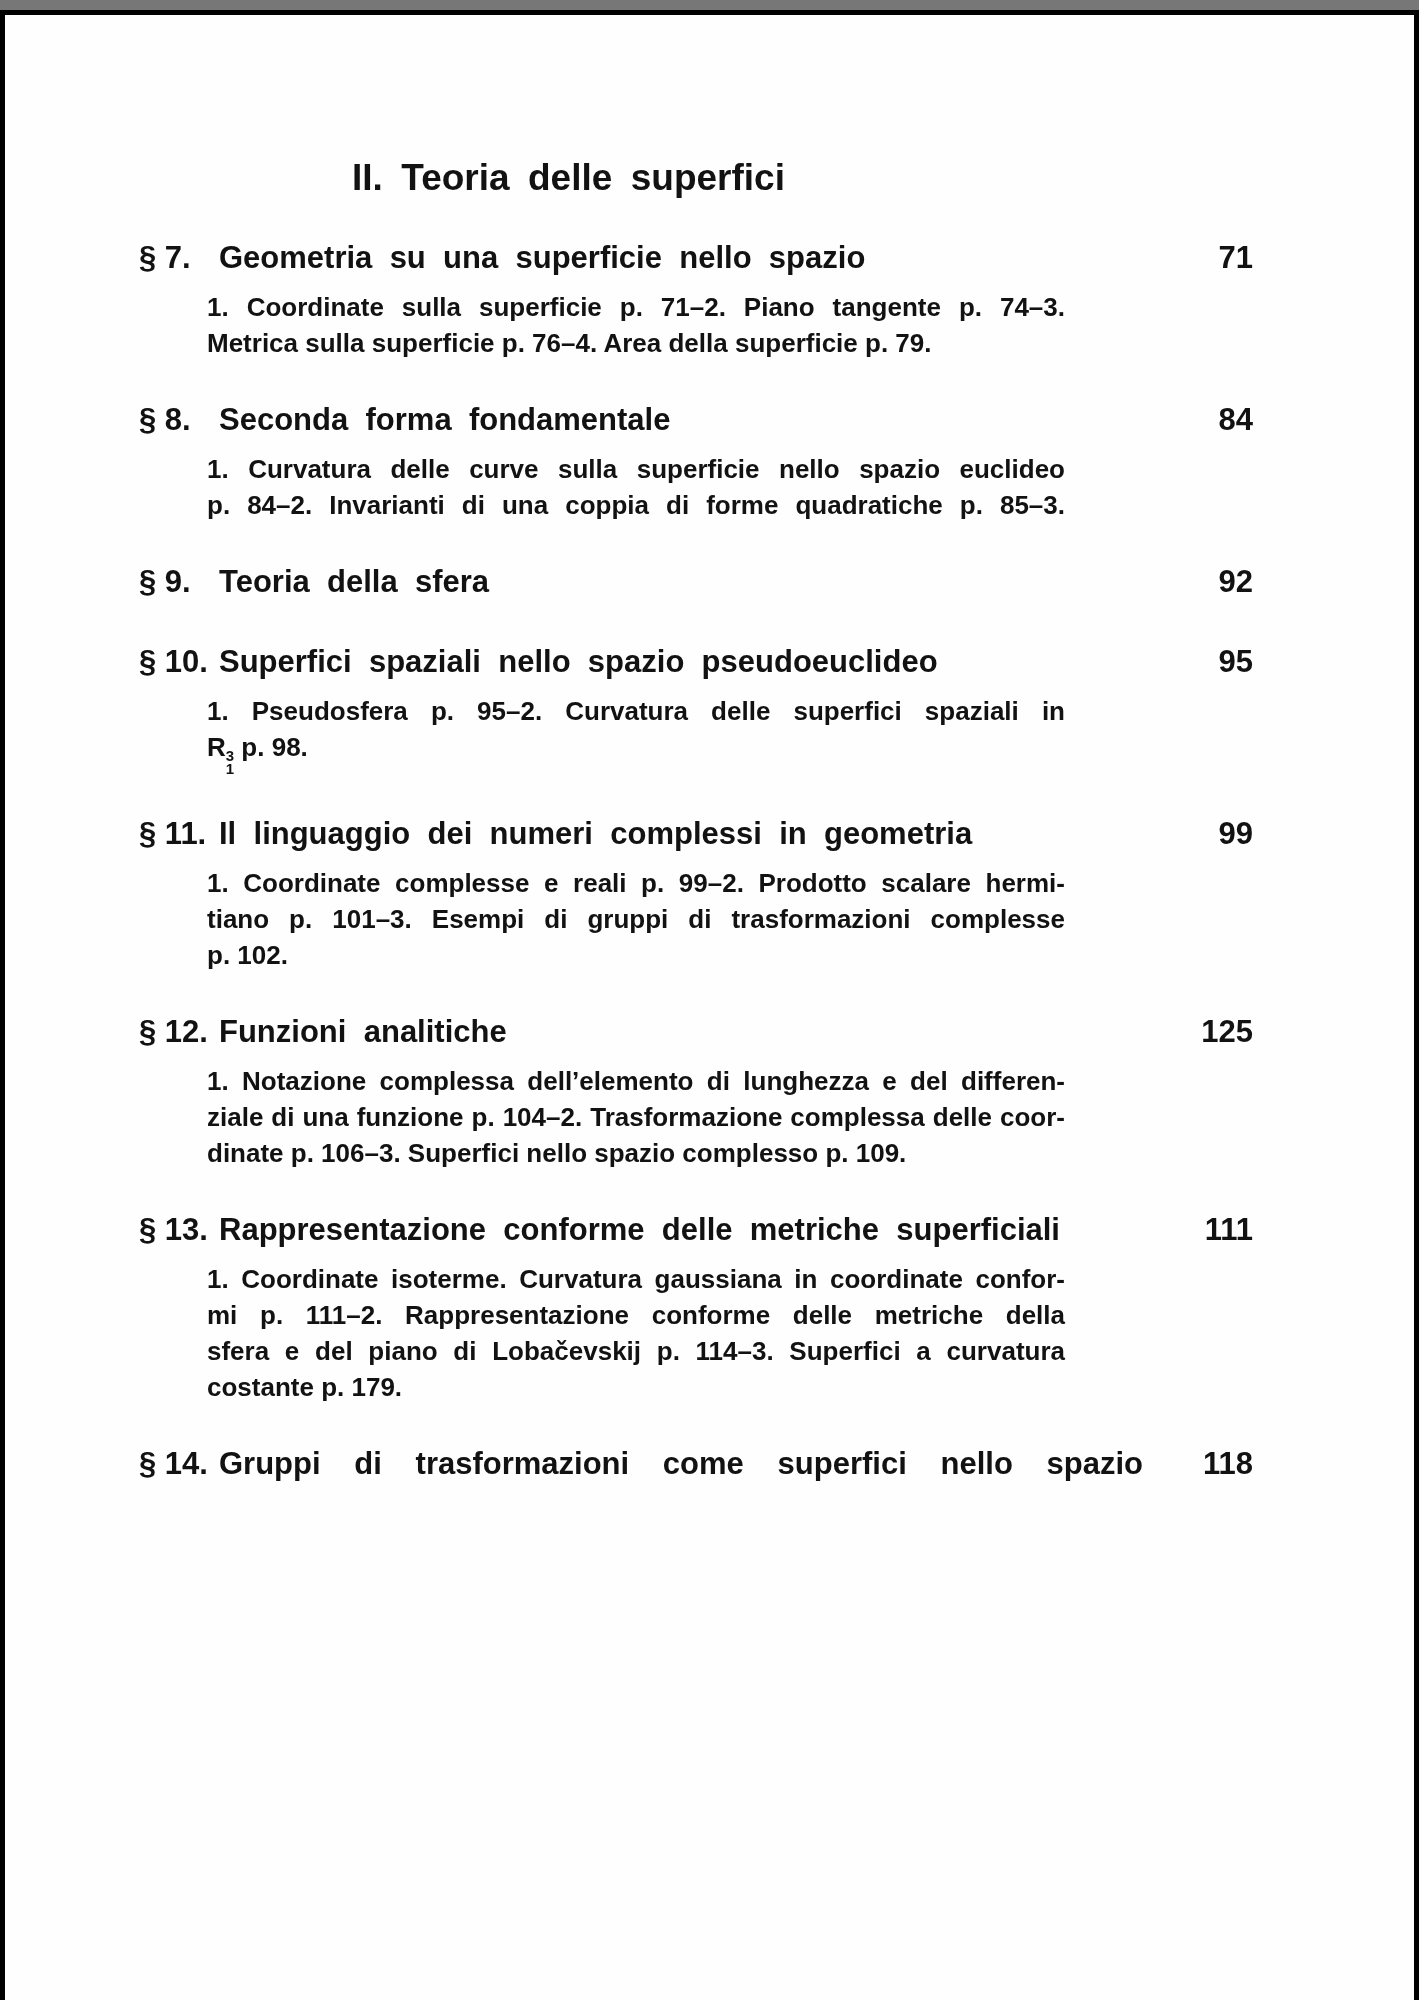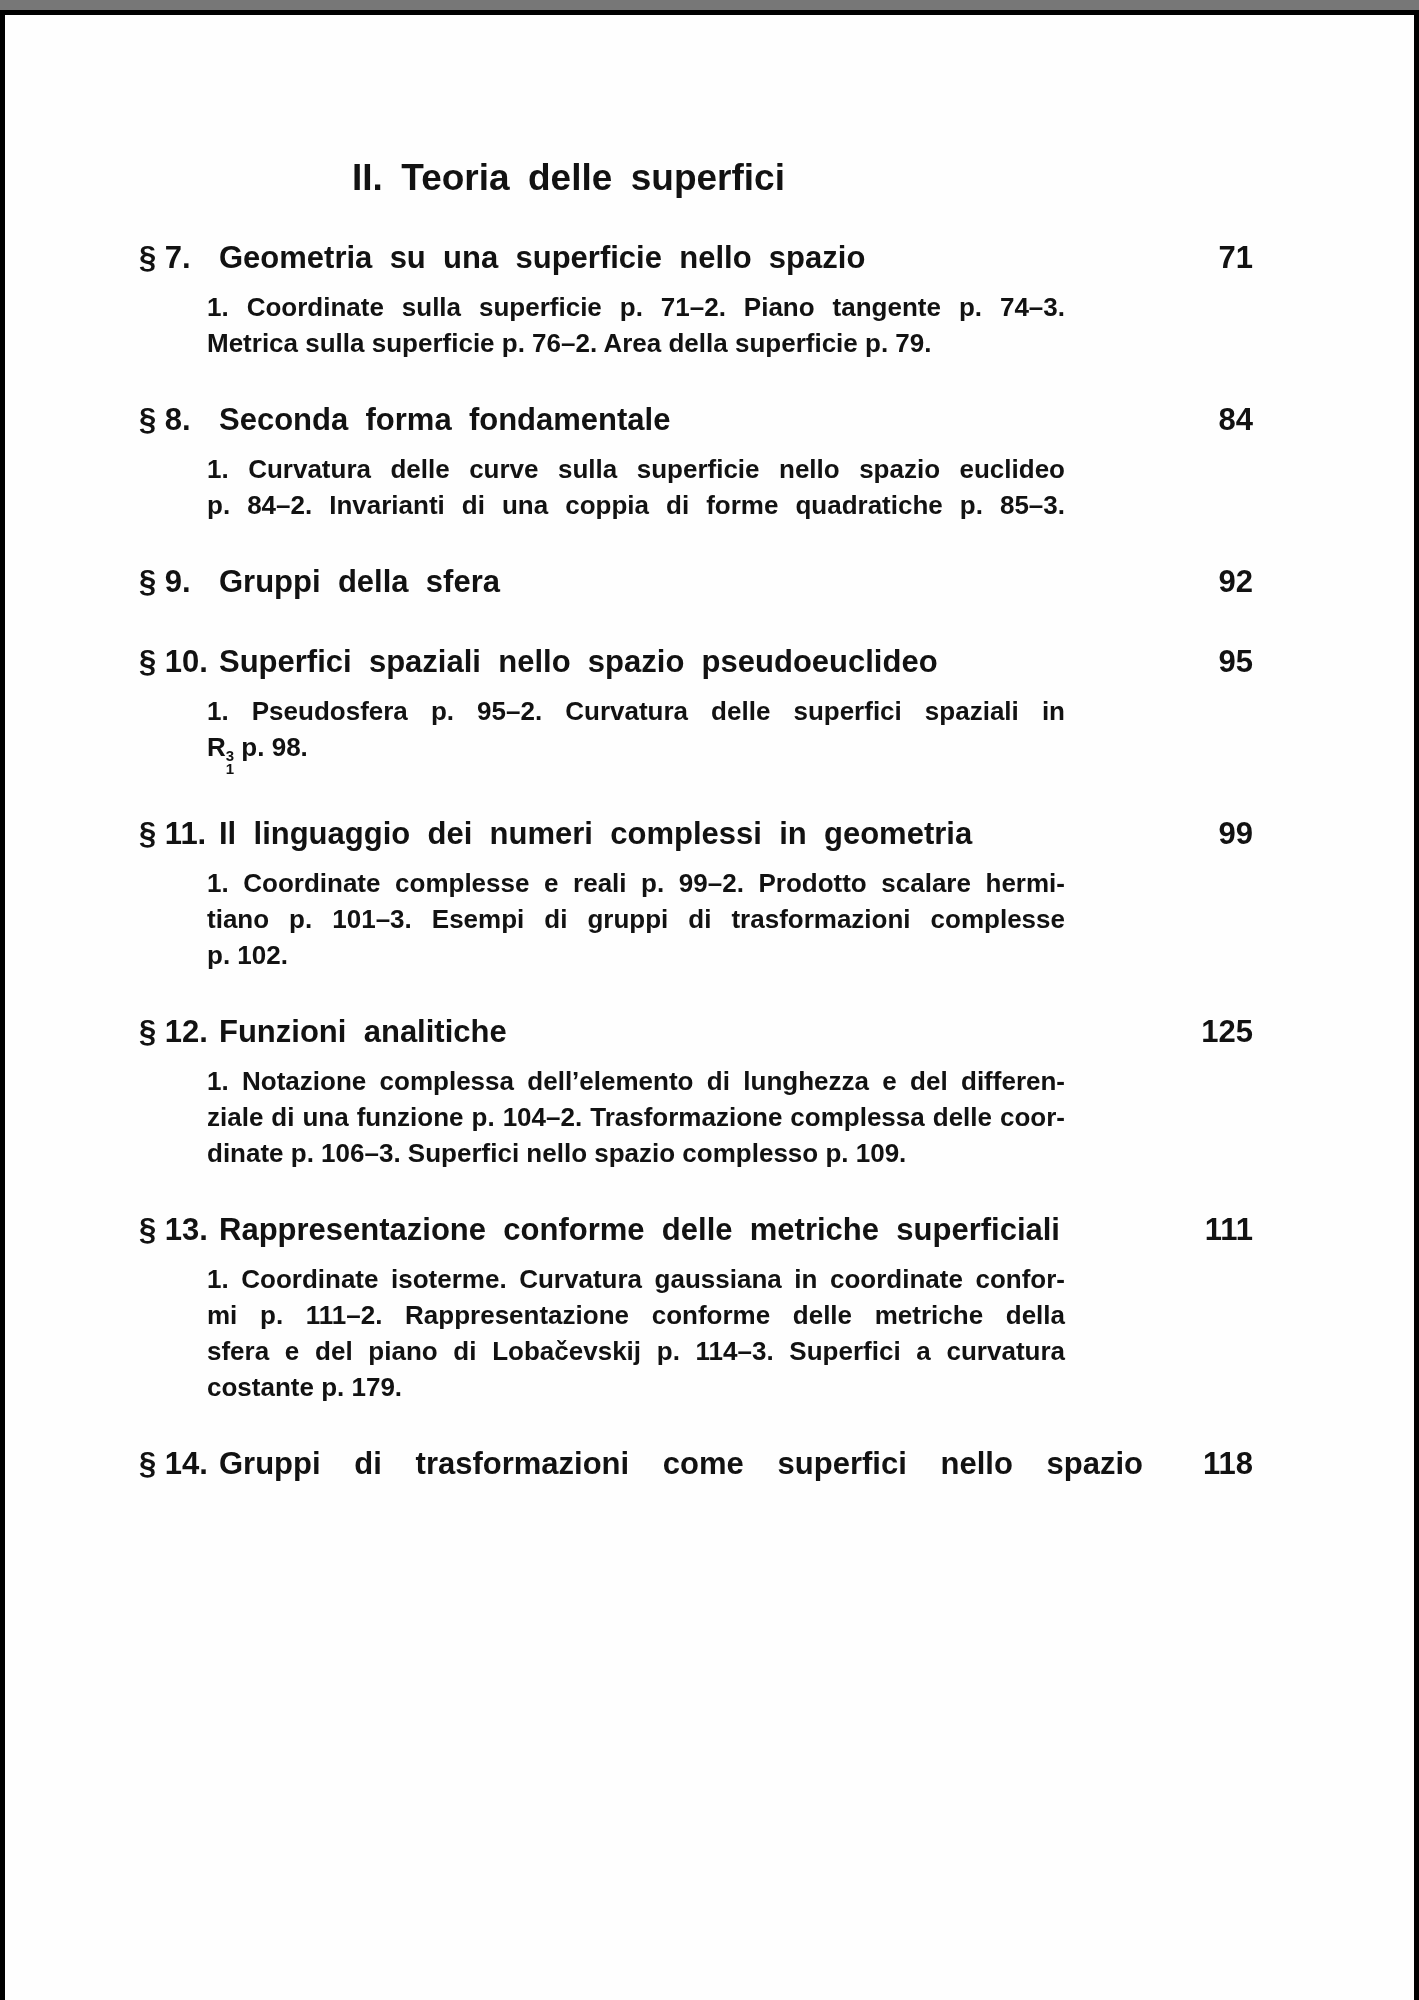--- a/index.html
+++ b/index.html
@@ -74,21 +74,21 @@
   <div class="entry">
     <div class="entry-row">
       <span class="num">§ 7.</span>
       <span class="title">
         <span class="title-line">Geometria su una superficie nello spazio</span>
       </span>
       <span class="pageno">71</span>
     </div>
     <div class="sub">
       <div class="sub-line">1. Coordinate sulla superficie p. 71–2. Piano tangente p. 74–3.</div>
-      <div class="sub-line last">Metrica sulla superficie p. 76–2. Area della superficie p. 79.</div>
+      <div class="sub-line last">Metrica sulla superficie p. 76–4. Area della superficie p. 79.</div>
     </div>
   </div>
 
   <div class="entry">
     <div class="entry-row">
       <span class="num">§ 8.</span>
       <span class="title">
         <span class="title-line">Seconda forma fondamentale</span>
       </span>
       <span class="pageno">84</span>
@@ -96,21 +96,21 @@
     <div class="sub">
       <div class="sub-line">1. Curvatura delle curve sulla superficie nello spazio euclideo</div>
       <div class="sub-line">p. 84–2. Invarianti di una coppia di forme quadratiche p. 85–3.</div>
     </div>
   </div>
 
   <div class="entry">
     <div class="entry-row">
       <span class="num">§ 9.</span>
       <span class="title">
-        <span class="title-line">Gruppi della sfera</span>
+        <span class="title-line">Teoria della sfera</span>
       </span>
       <span class="pageno">92</span>
     </div>
   </div>
 
   <div class="entry">
     <div class="entry-row">
       <span class="num">§ 10.</span>
       <span class="title">
         <span class="title-line">Superfici spaziali nello spazio pseudoeuclideo</span>

